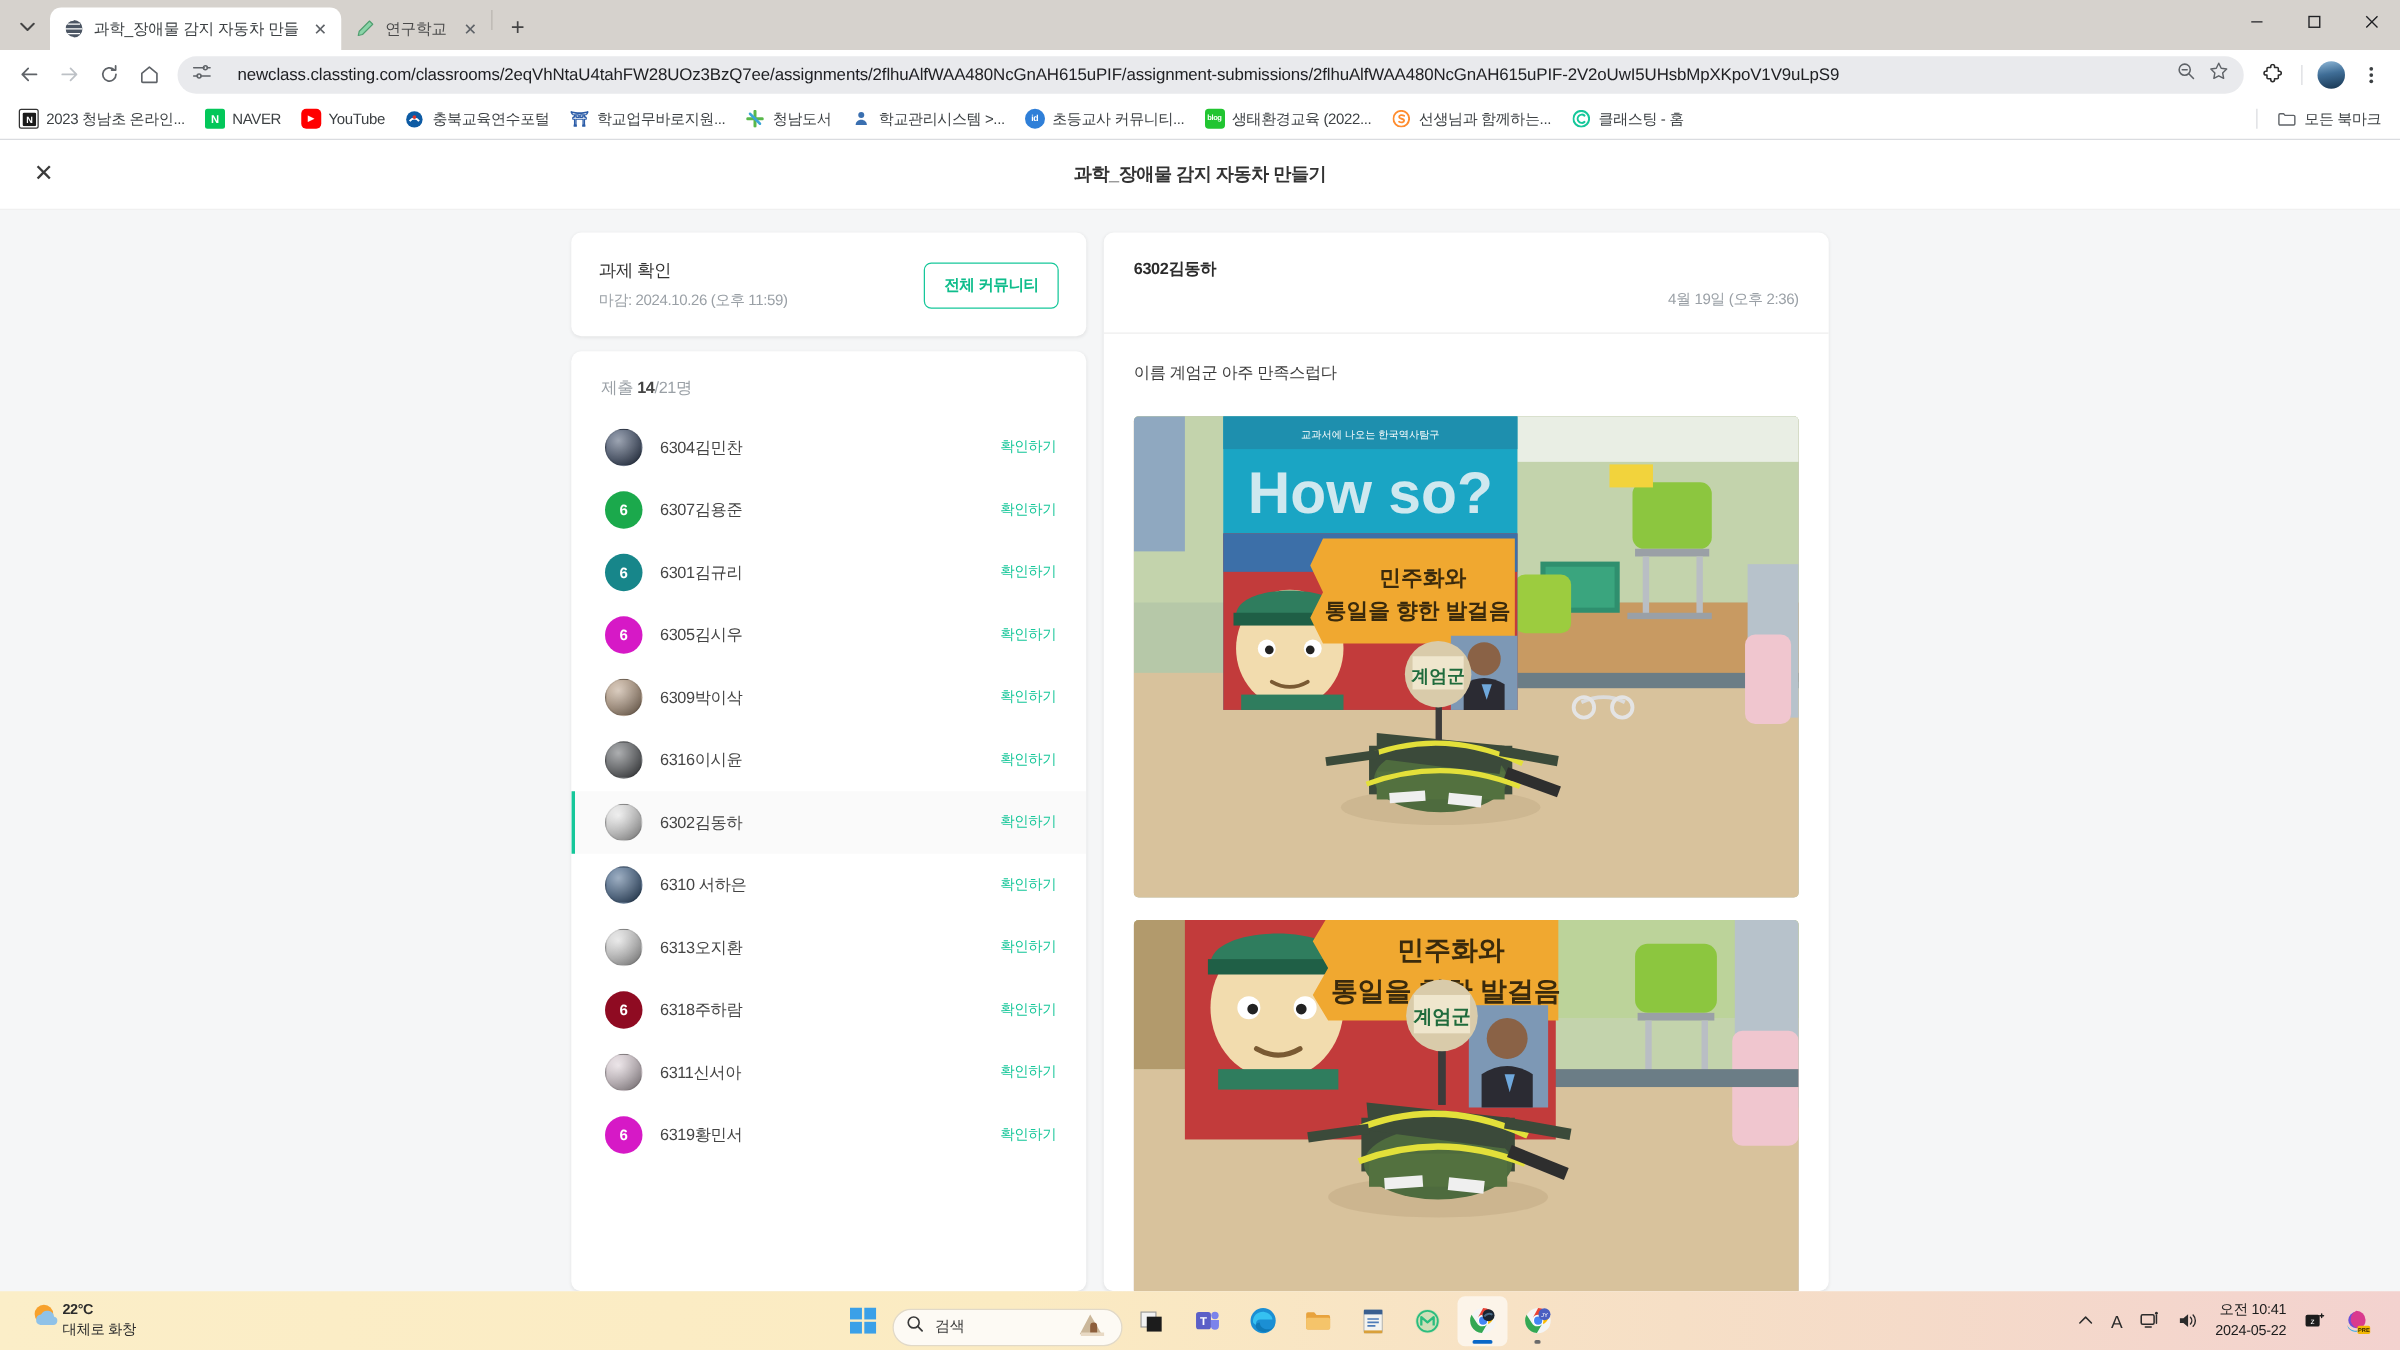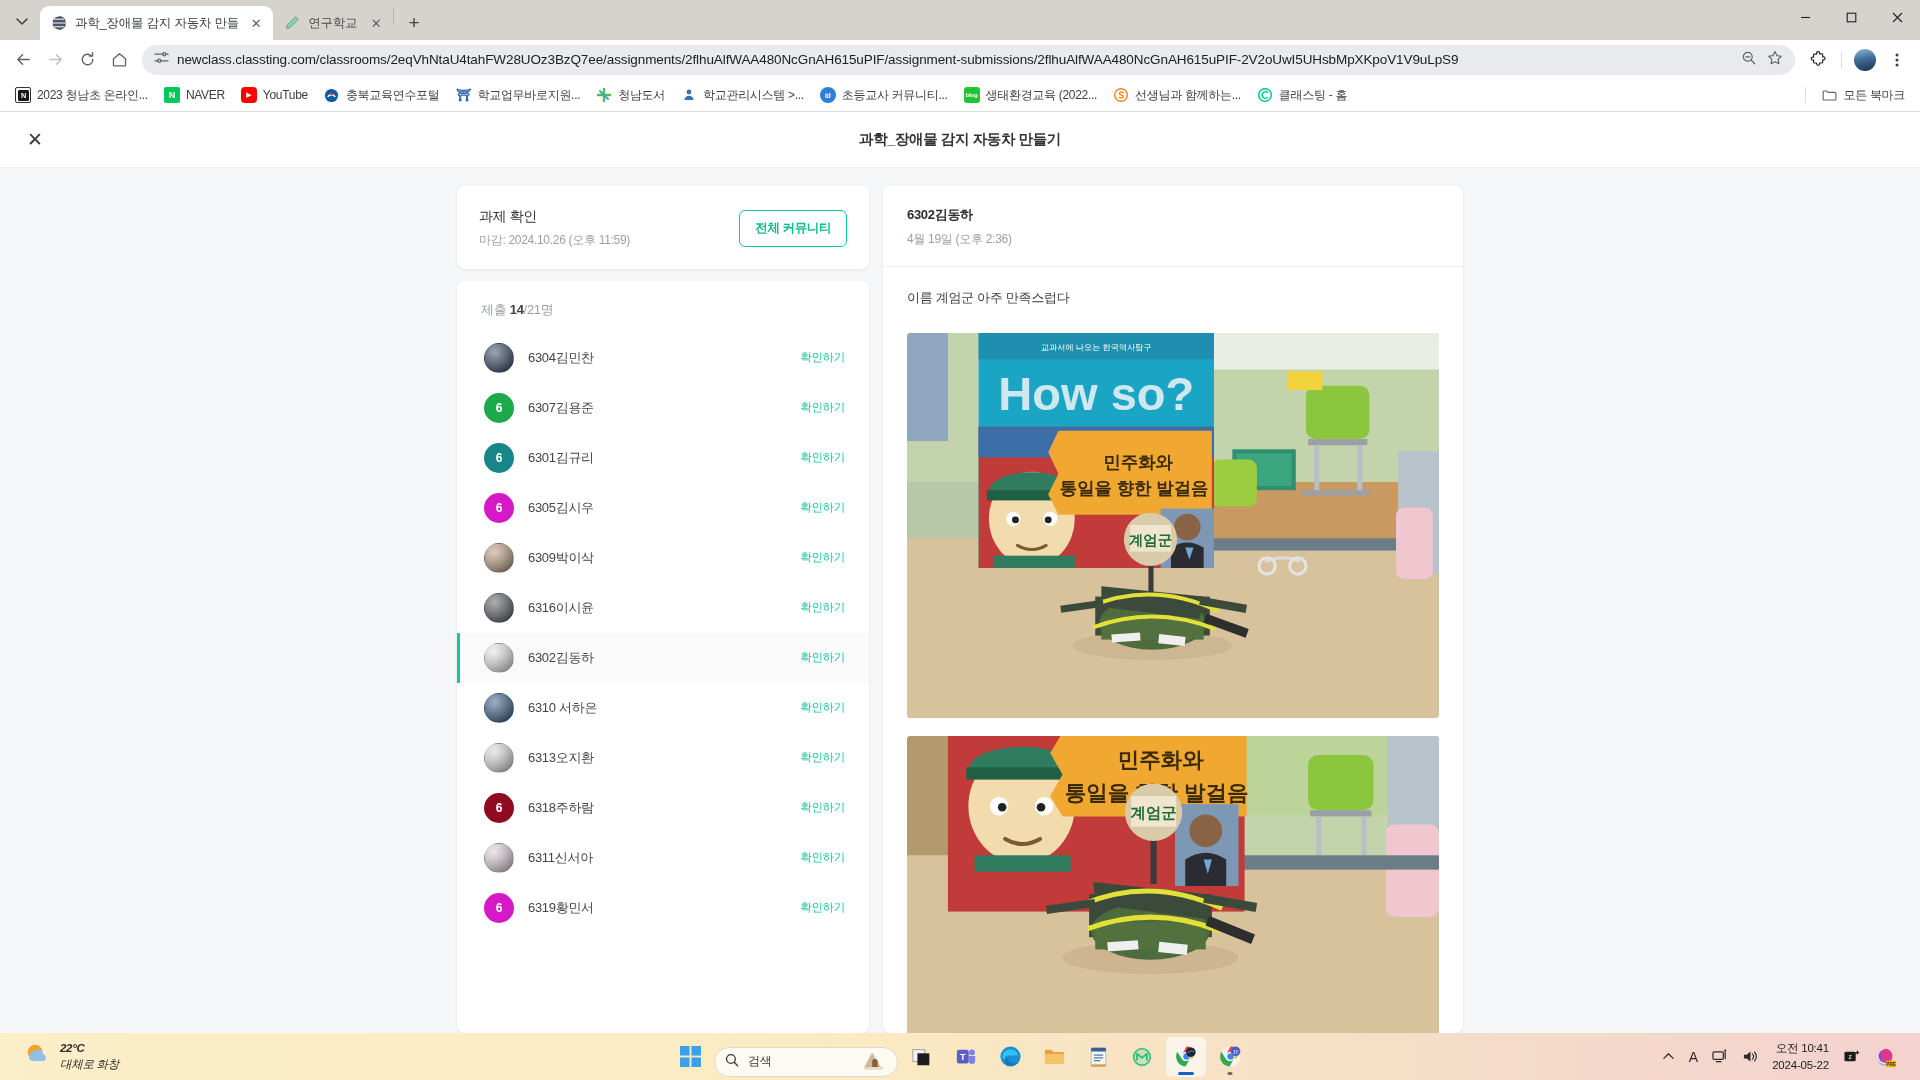--- a/index.html
+++ b/index.html
@@ -58,21 +58,21 @@
     height: 40px; background: #ffffff; display: flex; align-items: center;
     padding: 0 8px; gap: 2px;
   }
   .tb-icon {
     width: 30px; height: 30px; border-radius: 50%; flex: 0 0 30px;
     display: flex; align-items: center; justify-content: center;
     color: #5f6368; cursor: pointer;
   }
   .omnibox {
     flex: 1 1 auto; height: 30px; background: #e9eaed; border-radius: 16px;
-    display: flex; align-items: center; gap: 8px; padding: 0 12px; margin: 0 6px;
+    display: flex; align-items: center; gap: 21px; padding: 0 12px; margin: 0 6px;
     min-width: 0; cursor: text;
   }
   .omnibox .url {
     flex: 1 1 auto; font-size: 13.5px; color: #202124;
     white-space: nowrap; overflow: hidden; text-overflow: ellipsis; letter-spacing: -.1px;
   }
   .omnibox .ob-right { display: flex; align-items: center; gap: 10px; }
   .avatar-pic {
     width: 22px; height: 22px; border-radius: 50%;
     background: linear-gradient(170deg,#8fb8d8 0%,#3f6d96 45%,#16344f 100%);
@@ -152,37 +152,37 @@
     font-size: 12px; color: #fff; font-weight: 600; overflow: hidden;
     background-size: cover; background-position: center;
   }
   .stu-name { font-size: 13px; color: #444; flex: 1 1 auto; letter-spacing: -.3px; }
   .stu-act { font-size: 11.5px; color: #18c79a; font-weight: 400; letter-spacing: -.3px; }
 
   
   .right-col { width: 580px; display: flex; flex-direction: column; overflow: hidden; }
   .sub-head { padding: 20px 24px 18px 24px; border-bottom: 1px solid #eee; }
   .sub-name { font-size: 13px; font-weight: 700; color: #2b2b2b; letter-spacing: -.3px; }
-  .sub-time { font-size: 12px; color: #9aa0a6; margin-top: 7px; letter-spacing: -.3px; }
+  .sub-time { font-size: 12px; color: #9aa0a6; margin-top: 7px; letter-spacing: -.3px; text-align: right; }
   .sub-body { padding: 22px 24px 0 24px; }
   .sub-text { font-size: 13px; color: #3c3c3c; letter-spacing: -.3px; }
 
   .photo {
     width: 100%; height: 385px; margin-top: 26px; border-radius: 4px;
     overflow: hidden; position: relative; background: #cdbfae;
   }
   .photo.second { height: 300px; margin-top: 18px; }
 
   
   .taskbar {
     height: 47px; width: 1920px;
     background: linear-gradient(90deg,#fbeec8 0%,#fbebc2 42%,#f6dfc6 70%,#f3d2cf 100%);
     display: flex; align-items: center; padding: 0 10px; position: relative;
   }
-  .weather { display: flex; align-items: center; gap: 10px; padding-left: 14px; width: 300px; font-style: italic; }
+  .weather { display: flex; align-items: flex-start; padding-left: 14px; width: 300px; }
   .weather-txt { font-size: 11.5px; color: #2b2b2b; line-height: 1.35; letter-spacing: -.3px; }
   .weather-txt b { font-weight: 700; }
   .tb-center {
     position: absolute; left: 50%; transform: translateX(-50%);
     display: flex; align-items: flex-end; gap: 4px;
   }
   .tb-app {
     width: 40px; height: 40px; border-radius: 6px;
     display: flex; align-items: center; justify-content: center;
     cursor: pointer; position: relative;

